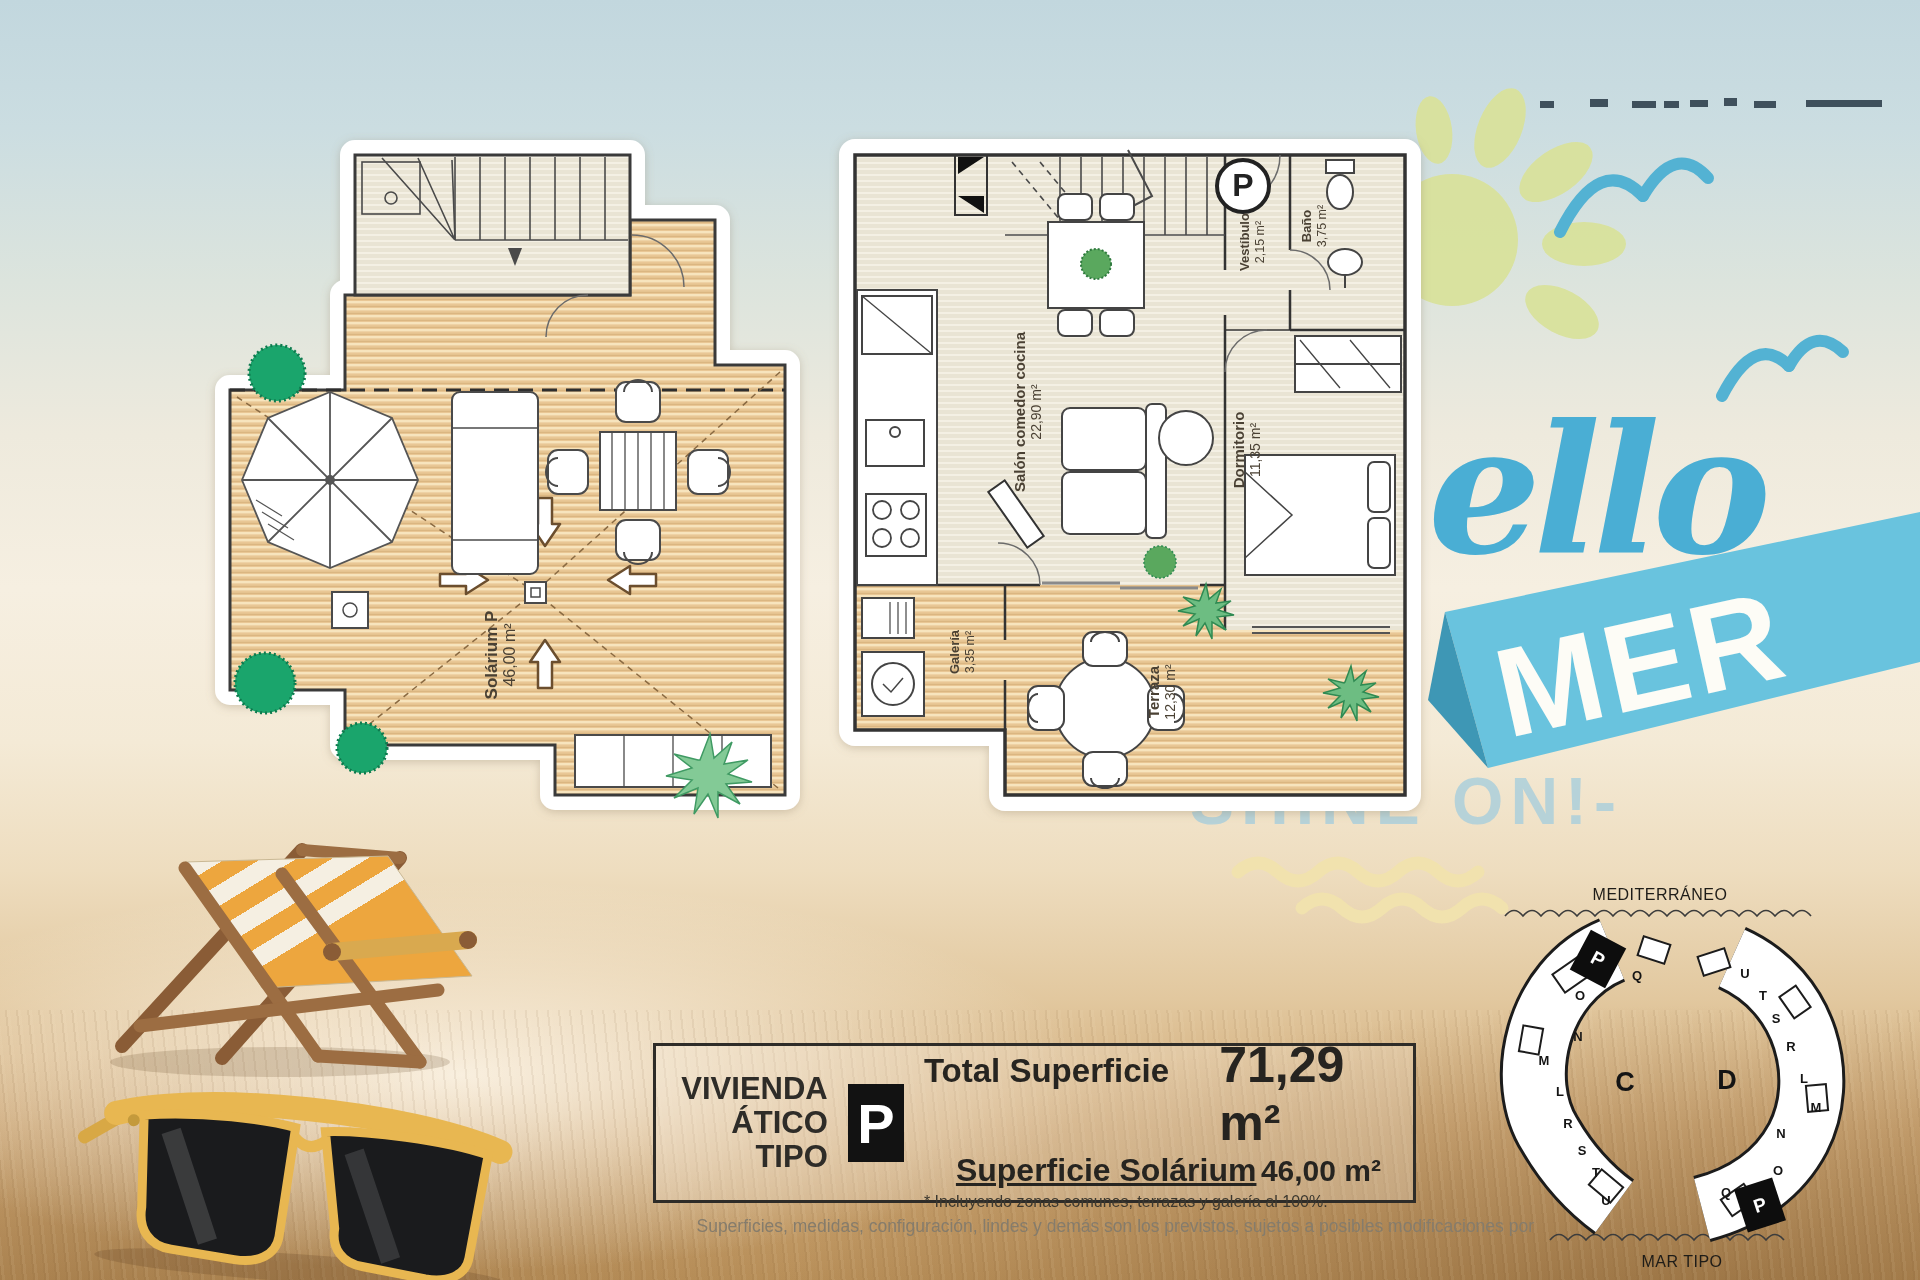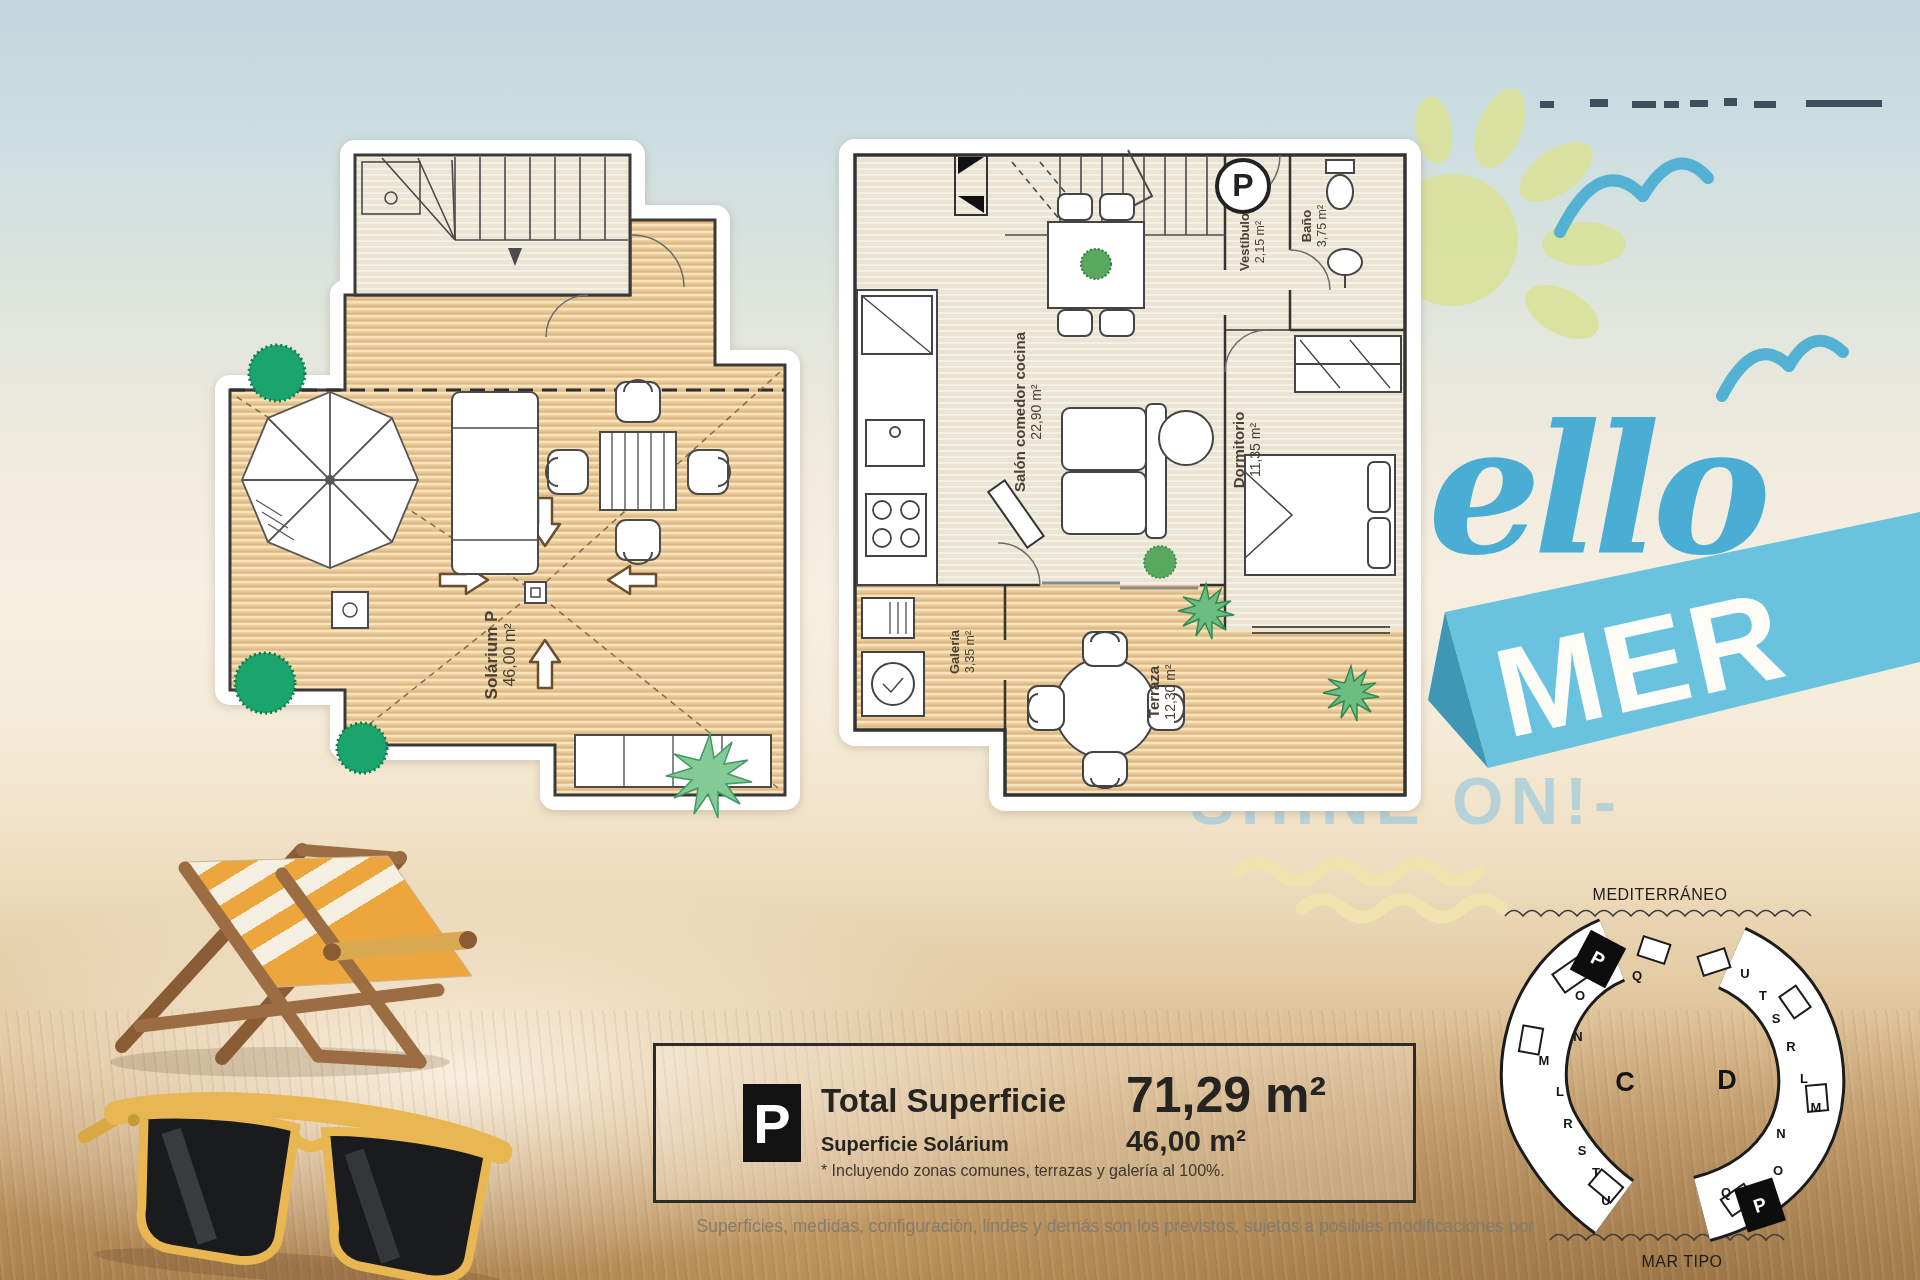--- a/index.html
+++ b/index.html
@@ -39,24 +39,24 @@
   .info-box{
     position:absolute; left:653px; top:1043px; width:763px; height:160px; z-index:10;
     border:3px solid #2e2c28; background:rgba(250,245,233,.26);
     display:flex; align-items:center; justify-content:center; gap:20px;
   }
   .unit-title{ text-align:right; font-weight:bold; font-size:31px; color:#2e2c28; line-height:1.1; }
   .unit-title span{ display:block; }
   .type-badge{ width:58px; height:78px; background:#121212; color:#fff; font-weight:bold; font-size:56px;
                display:flex; align-items:center; justify-content:center; }
   .metrics{ color:#262420; }
-  .mrow{ display:flex; align-items:baseline; }
+  .mrow{ display:flex; align-items:baseline;justify-content:center; }
   .mlbl1{ width:305px; font-size:33px; font-weight:bold; }
   .mval1{ font-size:50px; font-weight:bold; }
-  .mlbl2{ width:305px; font-size:20px; font-weight:bold; }
+  .mlbl2{ width:305px; font-size:32px; font-weight:bold;text-decoration:underline; }
   .mval2{ font-size:30px; font-weight:bold; }
   .mnote{ margin-top:4px; font-size:16px; color:#3c382f; }
 
   .disclaimer{ position:absolute; left:534px; top:1216px; width:1000px; z-index:10;
                text-align:right; font-size:17.5px; line-height:1.25; color:#857c6c; }
 </style>
 </head>
 <body>
 
 <div class="canvas">
@@ -451,20 +451,24 @@
       <span class="unit" style="left: 1791px; top: 1046px; transform: translate(-50%, -50%);">R</span>
       <span class="unit" style="left: 1804px; top: 1078px; transform: translate(-50%, -50%);">L</span>
       <span class="unit" style="left: 1816px; top: 1107px; transform: translate(-50%, -50%);">M</span>
       <span class="unit" style="left: 1781px; top: 1133px; transform: translate(-50%, -50%);">N</span>
       <span class="unit" style="left: 1778px; top: 1170px; transform: translate(-50%, -50%);">O</span>
       <span class="unit" style="left: 1726px; top: 1192px; transform: translate(-50%, -50%);">Q</span>
       <span class="unit unit-hl" style="left: 1760px; top: 1205px; transform: translate(-50%, -50%) rotate(-18deg);">P</span>
     </div>
 
   <div class="info-box">
+    <div class="unit-title">
+      <span>VIVIENDA</span>
+      <span>ÁTICO TIPO</span>
+    </div>
     <div class="type-badge">P</div>
     <div class="metrics">
       <div class="mrow">
         <span class="mlbl1">Total Superficie</span>
         <span class="mval1">71,29 m²</span>
       </div>
       <div class="mrow">
         <span class="mlbl2">Superficie Solárium</span>
         <span class="mval2">46,00 m²</span>
       </div>

